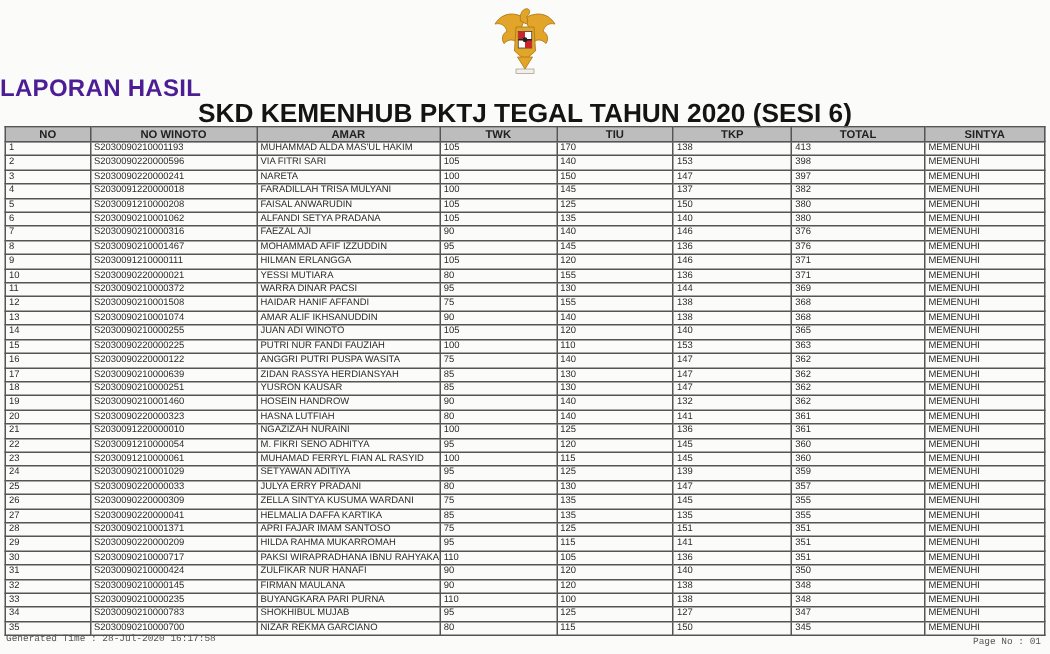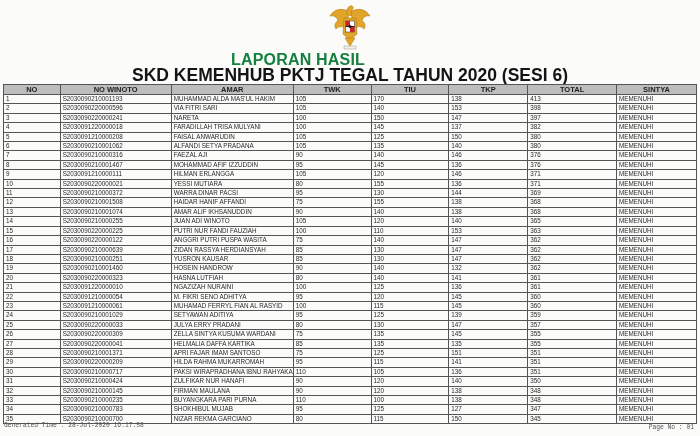--- a/index.html
+++ b/index.html
@@ -8,22 +8,22 @@
       background: #fbfbfa;
       font-family: "Liberation Sans", sans-serif;
       color: #1c1c1c;
       position: relative;
     }
     .emblem {
       position: absolute; left: 325px; top: 2px; width: 50px; height: 50px;
     }
     .title1 {
       position: absolute; left: 0; width: 596px; top: 52px;
-      text-align: center; font-weight: bold; font-size: 16px; letter-spacing: 0.2px;
-      color: #15803d; line-height: 16px;
+      font-weight: bold; font-size: 16px; letter-spacing: 0.2px;
+      color: #4c1d95; line-height: 16px;
     }
     .title2 {
       position: absolute; left: 0; width: 700px; top: 66px;
       text-align: center; font-weight: bold; font-size: 17.5px;
       color: #141414; line-height: 18px;
     }
     table.report {
       position: absolute; left: 3px; top: 84px; width: 694px;
       border-collapse: collapse; table-layout: fixed;
       font-size: 6.3px;

